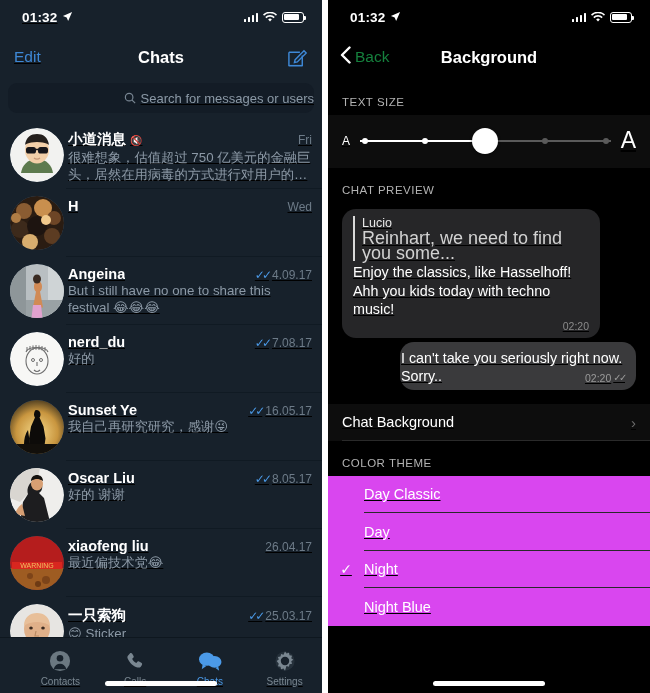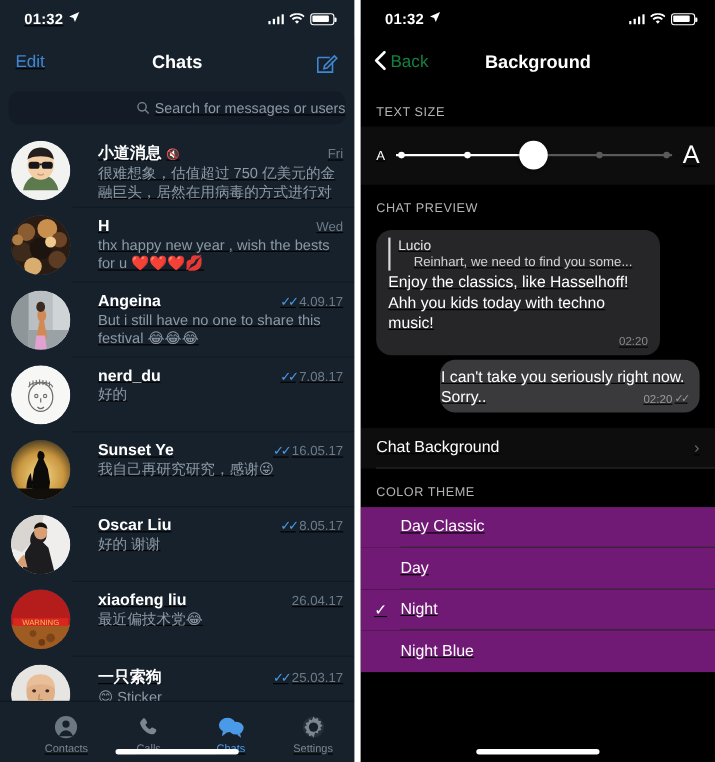--- a/index.html
+++ b/index.html
@@ -65,21 +65,21 @@
   .searchbar {
     height: 30px; background: #131c26; border-radius: 9px;
     display: flex; align-items: center; justify-content: flex-end;
     gap: 5px; color: #8b99a6; font-size: 13px;
   }
   .searchbar svg { opacity: .85; }
 
   
   .chatlist { flex: 1 1 auto; background: #17212b; overflow: hidden; }
   .chatrow {
-    display: flex; gap: 25px; padding: 7px 10px 7px 10px;
+    display: flex; gap: 4px; padding: 7px 10px 7px 10px;
     position: relative; align-items: flex-start;
     height: 68px;
   }
   .chatrow::after {
     content:""; position:absolute; left: 66px; right:0; bottom:0;
     height:1px; background:#101a23;
   }
   .avatar {
     width: 54px; height: 54px; flex: 0 0 54px; border-radius: 50%;
     overflow: hidden; position: relative; background:#3a4a5a;
@@ -139,40 +139,40 @@
     box-shadow:0 1px 3px rgba(0,0,0,.6);
   }
 
   .preview { background:#000; padding: 4px 10px 14px; }
   .bubble-in {
     background:#262628; border-radius:14px; padding: 7px 11px 6px 11px;
     max-width: 258px; margin: 2px 0 4px 4px; position:relative;
   }
   .reply { border-left:2px solid #d9d9d9; padding-left:7px; margin-bottom:2px; }
   .reply-name { color:#e8e8e8; font-size:12.5px; line-height:15px; }
-  .reply-text { color:#d2d2d2; font-size:12px; line-height:15px;text-align:center; }
+  .reply-text { color:#d2d2d2; font-size:18px; line-height:15px; }
   .bub-text { color:#fff; font-size:14.3px; line-height:18.5px; }
   .bub-time { color:#8a8a8a; font-size:10.5px; text-align:right; margin-top:1px; }
   .bubble-out {
     background:#3a3a3c; border-radius:14px; padding: 7px 11px 6px 1px;
     max-width: 236px; margin: 0 4px 0 auto; position:relative;
   }
   .bub-time-out { color:#9a9a9a; font-size:10.5px; text-align:right; margin-top:-14px; display:flex; justify-content:flex-end; align-items:center; gap:2px;}
   .out-ticks { color:#9a9a9a; font-size:10px; letter-spacing:-2.5px; }
 
   .listrow {
     background:#0d0d0d; height:37px; display:flex; align-items:center;
     padding: 0 14px 0 0; position:relative;
   }
   .listrow .lbl { color:#fff; font-size:14.5px; padding-left:14px; }
   .listrow .chev { margin-left:auto; color:#6b6b6b; font-size:15px; }
   .sepline { position:absolute; left:14px; right:0; bottom:0; height:1px; background:#2a2a2a; }
 
   .themerow {
-    background:#701a75; height:37.5px; display:flex; align-items:center; position:relative;
+    background:#d946ef; height:37.5px; display:flex; align-items:center; position:relative;
   }
   .themerow .check { width:36px; text-align:center; color:#fff; font-size:14px; }
   .themerow .lbl { color:#fff; font-size:14.5px; }
   .themerow .sepline { left:36px; }
 
   .filler { flex:1 1 auto; background:#000; }
   .homebar-r {
     position:absolute; bottom:7px; left:50%; transform:translateX(-50%);
     width:112px; height:5px; border-radius:3px; background:#fff;
   }
@@ -278,21 +278,20 @@
           </div>
     <div class="chatbody">
       <div class="chattop">
         <span class="chatname">H</span>
 
         <span class="chatmeta">
 
           <span class="chatdate">Wed</span>
         </span>
       </div>
-      <div class="chatmsg">thx happy new year , wish the bests for u ❤️❤️❤️💋</div>
     </div>
         </div>
         <div class="chatrow">
     <div class="avatar">
             <svg viewBox="0 0 54 54">
               <circle cx="27" cy="27" r="27" fill="#b9bfc2"></circle>
         <rect x="0" y="0" width="16" height="54" fill="#8e9699"></rect>
         <rect x="38" y="0" width="16" height="54" fill="#cfd4d6"></rect>
         <rect x="16" y="36" width="38" height="18" fill="#9aa2a5"></rect>
         <path d="M27 17c3.4 0 5 2.4 5 5.6 0 4-2 5-2 5l3 16H23l3-16s-2-1-2-5c0-3.2 1.6-5.6 3-5.6z" fill="#d18a55"></path>

